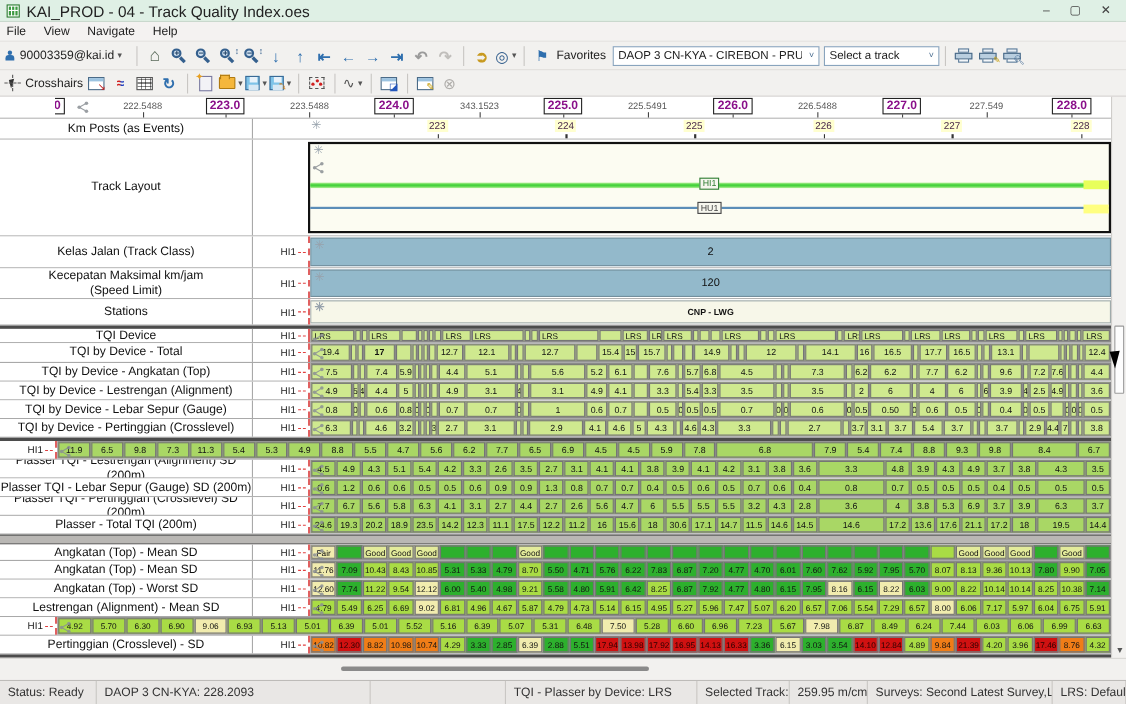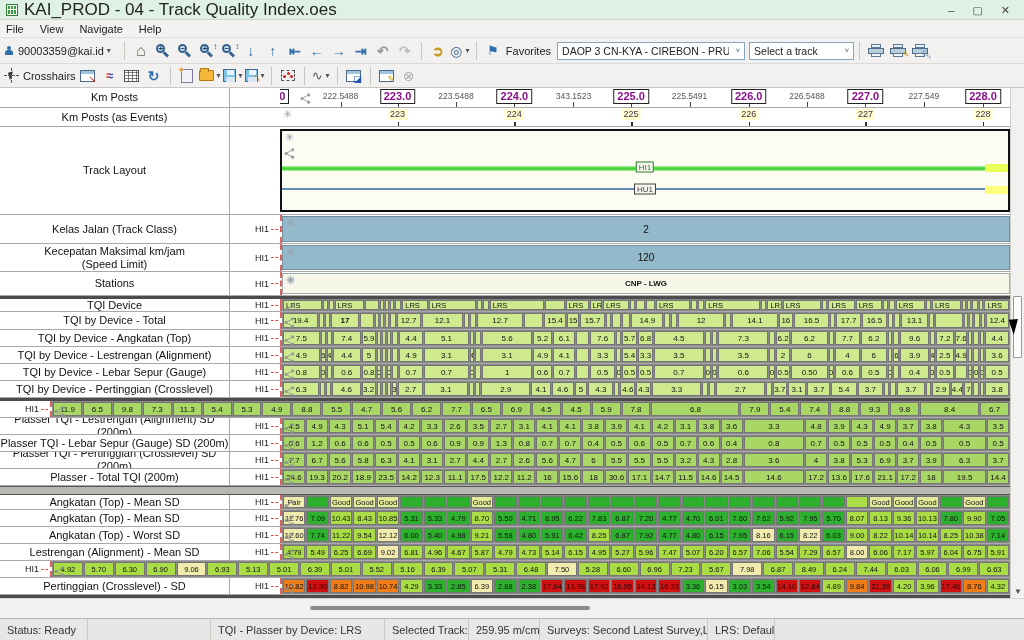--- a/index.html
+++ b/index.html
@@ -2,21 +2,21 @@
 <html><head>
 <meta charset="utf-8">
 <style>
   * { margin:0; padding:0; box-sizing:border-box; }
   html,body { width:1024px; height:640px; overflow:hidden;
     font-family:"Liberation Sans", sans-serif; background:#f0efee; }
   .titlebar{height:20px;background:#dff0e5;display:flex;align-items:center;padding:0 6px;border-bottom:1px solid #c9d8cd;}
   .appicon{width:12px;height:12px;margin-right:6px;background:
      linear-gradient(#fff,#fff) 0 0/12px 12px;border:1px solid #2e7d32;display:grid;grid-template-columns:1fr 1fr 1fr;gap:1px;padding:1px;}
   .appicon span{background:#3a9a40;}
-  .title-text{font-size:17px;color:#222;}
+  .title-text{font-size:14px;color:#222;}
   .winbtns{margin-left:auto;display:flex;gap:18px;padding-right:8px;}
   .winbtns span{font-size:11px;color:#444;line-height:20px;cursor:default;}
   .menubar{height:18px;background:#f4f2f1;display:flex;align-items:center;padding-left:6px;border-bottom:1px solid #e2e0de;}
   .menubar span{font-size:11px;color:#222;margin-right:16px;}
   .toolbar{background:#f2f1ef;display:flex;align-items:center;}
   .tb1{height:26px;border-bottom:1px solid #dddbd8;}
   .tb2{height:24px;border-bottom:1px solid #c9c7c4;}
   .tbtn{display:inline-flex;align-items:center;justify-content:center;height:20px;min-width:20px;margin:0 1px;position:relative;}
   .tbtn .g{font-size:14px;line-height:1;}
   .tb-divider{width:1px;height:18px;background:#c8c6c3;margin:0 5px;}
@@ -317,23 +317,20 @@
       </span>
     </span>
   <span class="tbtn">
       <span class="g" style="color:#b0aeab">⊗</span>
     </span>
 </div>
 
 <div class="main">
   <div class="rowscol" id="rowscol">
       <div class="row" style="height: 20px;">
-        <div class="rl">
-          <span>Km Posts</span>
-        </div>
         <div class="rs"></div>
         <div class="rd">
           <div class="leftpartial">2.0</div>
           <div class="shareic" style="left: 20px;"><svg width="11" height="11" viewBox="0 0 11 11">
               <circle cx="2" cy="5.5" r="1.6" fill="#8a8f94"></circle>
               <circle cx="8.6" cy="1.8" r="1.6" fill="#8a8f94"></circle>
               <circle cx="8.6" cy="9.2" r="1.6" fill="#8a8f94"></circle>
               <path d="M2 5.5L8.6 1.8M2 5.5L8.6 9.2" stroke="#8a8f94" stroke-width="1"></path>
             </svg></div>
           <div class="minorlbl" style="left: 8.3%;">222.5488</div>
@@ -1117,21 +1114,21 @@
             <div class="cell g" style="flex: 23 23 23px;">7.09</div>
             <div class="cell lg" style="flex: 23 23 23px;">10.43</div>
             <div class="cell lg" style="flex: 23 23 23px;">8.43</div>
             <div class="cell lg" style="flex: 23 23 23px;">10.85</div>
             <div class="cell g" style="flex: 23 23 23px;">5.31</div>
             <div class="cell g" style="flex: 23 23 23px;">5.33</div>
             <div class="cell g" style="flex: 23 23 23px;">4.79</div>
             <div class="cell lg" style="flex: 23 23 23px;">8.70</div>
             <div class="cell g" style="flex: 23 23 23px;">5.50</div>
             <div class="cell g" style="flex: 23 23 23px;">4.71</div>
-            <div class="cell g" style="flex: 23 23 23px;">8.95</div>
+            <div class="cell g" style="flex: 23 23 23px;">5.76</div>
             <div class="cell g" style="flex: 23 23 23px;">6.22</div>
             <div class="cell g" style="flex: 23 23 23px;">7.83</div>
             <div class="cell g" style="flex: 23 23 23px;">6.87</div>
             <div class="cell g" style="flex: 23 23 23px;">7.20</div>
             <div class="cell g" style="flex: 23 23 23px;">4.77</div>
             <div class="cell g" style="flex: 23 23 23px;">4.70</div>
             <div class="cell g" style="flex: 23 23 23px;">6.01</div>
             <div class="cell g" style="flex: 23 23 23px;">7.60</div>
             <div class="cell g" style="flex: 23 23 23px;">7.62</div>
             <div class="cell g" style="flex: 23 23 23px;">5.92</div>
@@ -1313,21 +1310,21 @@
             <div class="cell o" style="flex: 23 23 23px;">10.82</div>
             <div class="cell r" style="flex: 23 23 23px;">12.30</div>
             <div class="cell o" style="flex: 23 23 23px;">8.82</div>
             <div class="cell o" style="flex: 23 23 23px;">10.98</div>
             <div class="cell o" style="flex: 23 23 23px;">10.74</div>
             <div class="cell lg" style="flex: 23 23 23px;">4.29</div>
             <div class="cell g" style="flex: 23 23 23px;">3.33</div>
             <div class="cell g" style="flex: 23 23 23px;">2.85</div>
             <div class="cell c" style="flex: 23 23 23px;">6.39</div>
             <div class="cell g" style="flex: 23 23 23px;">2.88</div>
-            <div class="cell g" style="flex: 23 23 23px;">2.38</div>
+            <div class="cell g" style="flex: 23 23 23px;">5.51</div>
             <div class="cell r" style="flex: 23 23 23px;">17.94</div>
             <div class="cell r" style="flex: 23 23 23px;">13.98</div>
             <div class="cell r" style="flex: 23 23 23px;">17.92</div>
             <div class="cell r" style="flex: 23 23 23px;">16.95</div>
             <div class="cell r" style="flex: 23 23 23px; text-align: center;">14.13</div>
             <div class="cell r" style="flex: 23 23 23px;">16.33</div>
             <div class="cell g" style="flex: 23 23 23px;">3.36</div>
             <div class="cell c" style="flex: 23 23 23px;">6.15</div>
             <div class="cell g" style="flex: 23 23 23px;">3.03</div>
             <div class="cell g" style="flex: 23 23 23px;">3.54</div>
@@ -1358,20 +1355,23 @@
     <div class="vdown">▼</div>
   </div>
 </div>
 
 <div class="bottomstrip">
   <div class="hthumb"></div>
 </div>
 <div class="statusbar" id="statusbar">
     <div class="sseg" style="width: 88px;">
       <span>Status: Ready</span>
+    </div>
+    <div class="sseg" style="width: 249px;">
+      <span>DAOP 3 CN-KYA: 228.2093</span>
     </div>
     <div class="sseg" style="width: 123px;">
       <span></span>
     </div>
     <div class="sseg" style="width: 174px;">
       <span>TQI - Plasser by Device: LRS</span>
     </div>
     <div class="sseg" style="width: 84px;">
       <span>Selected Track:HI1</span>
     </div>

